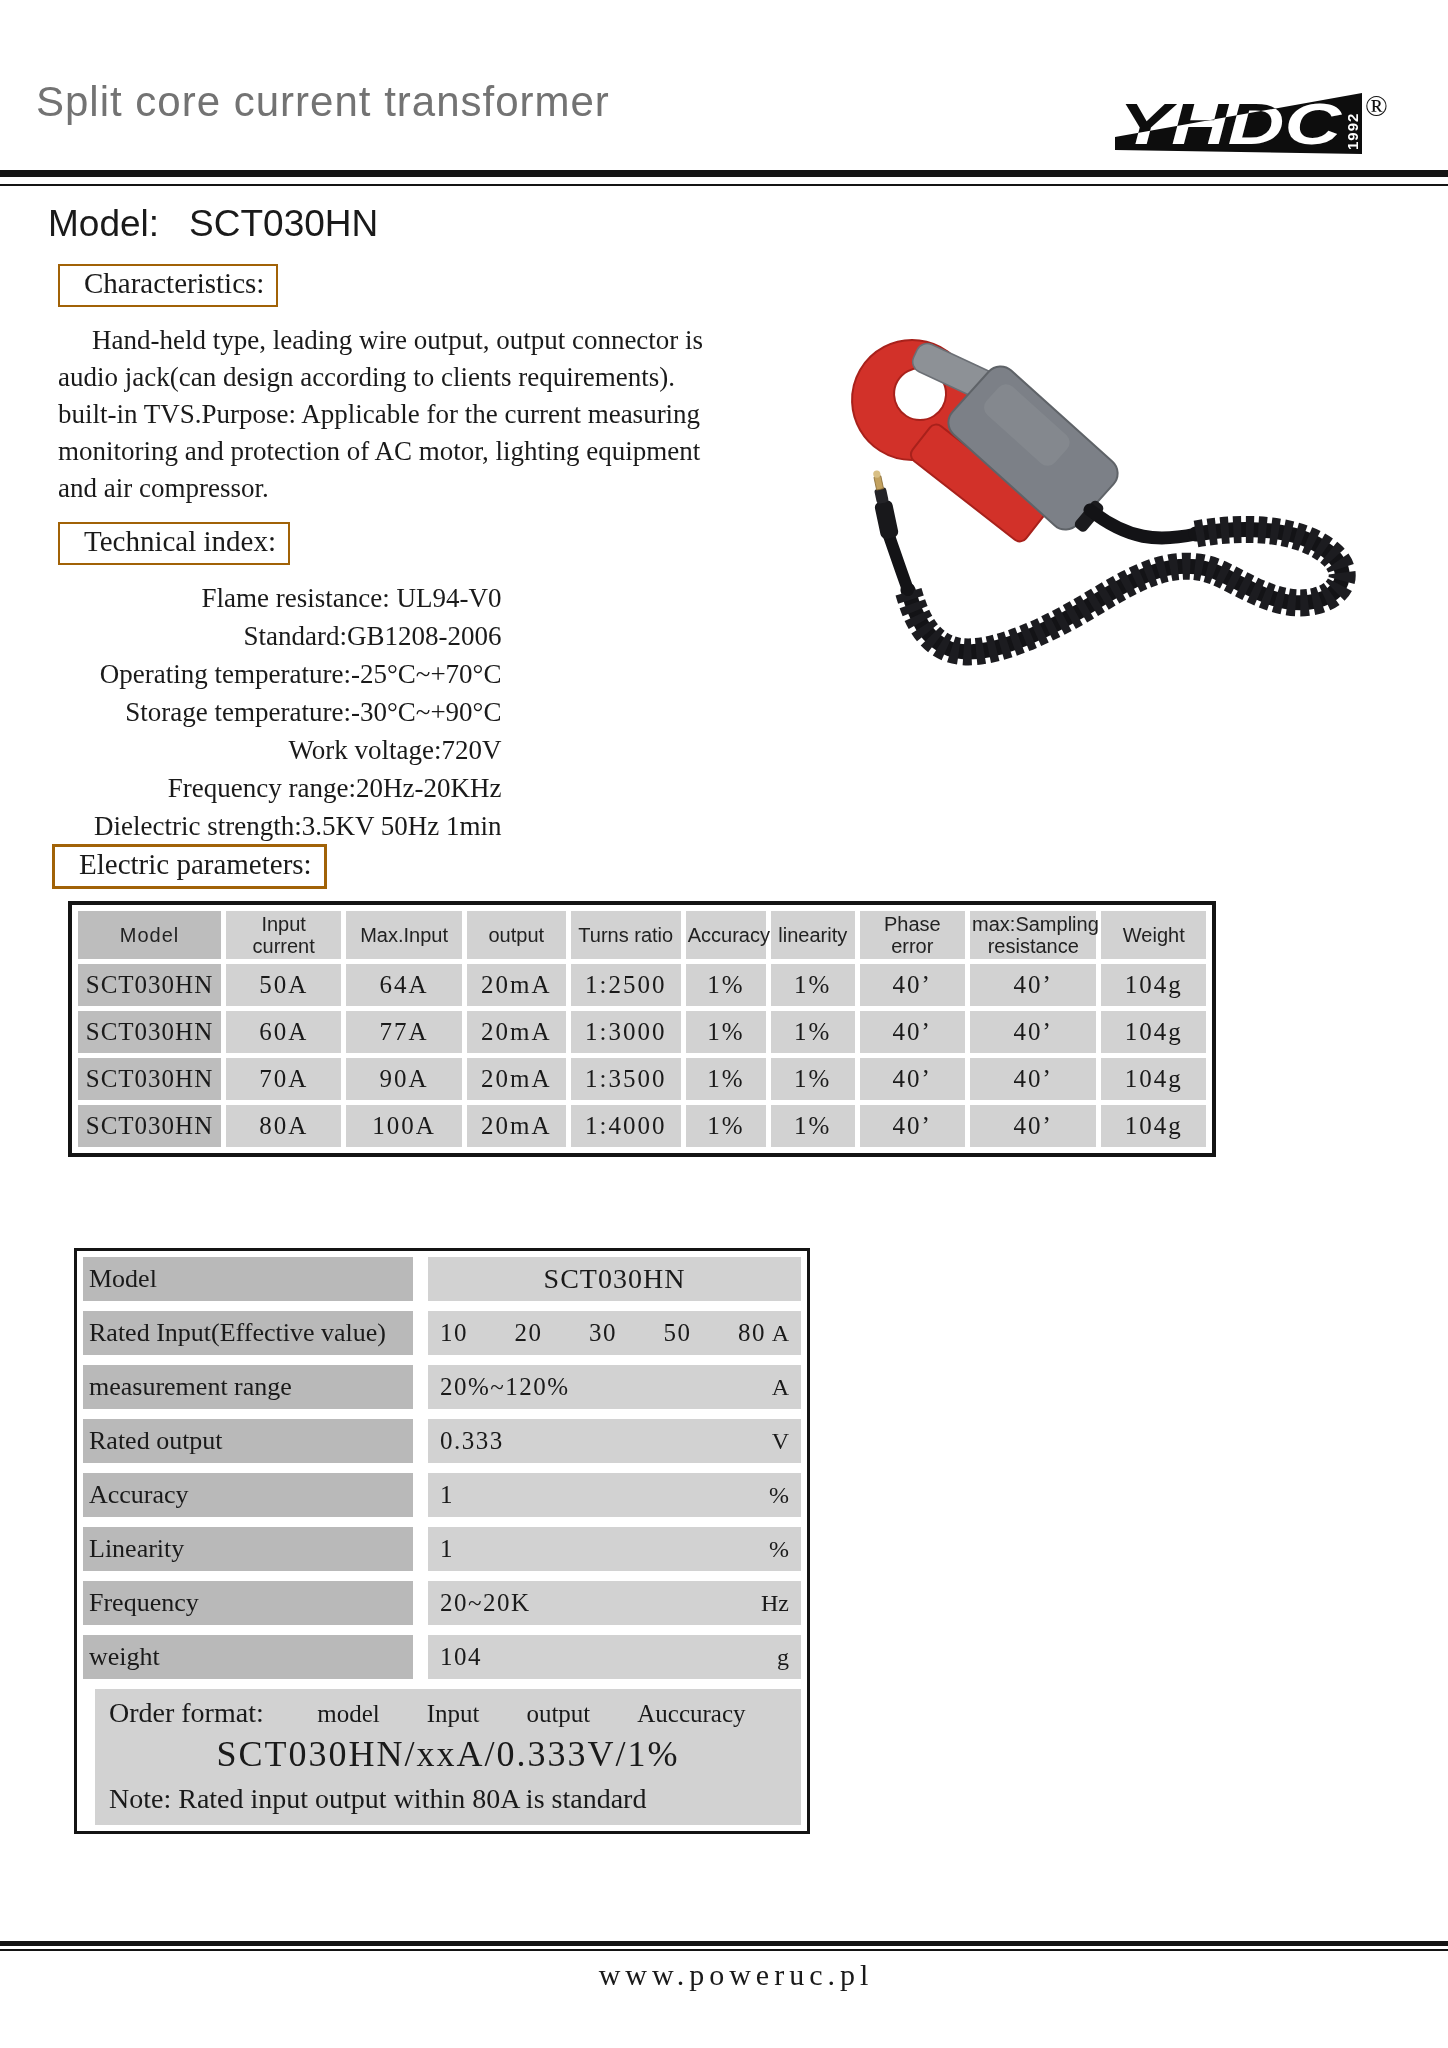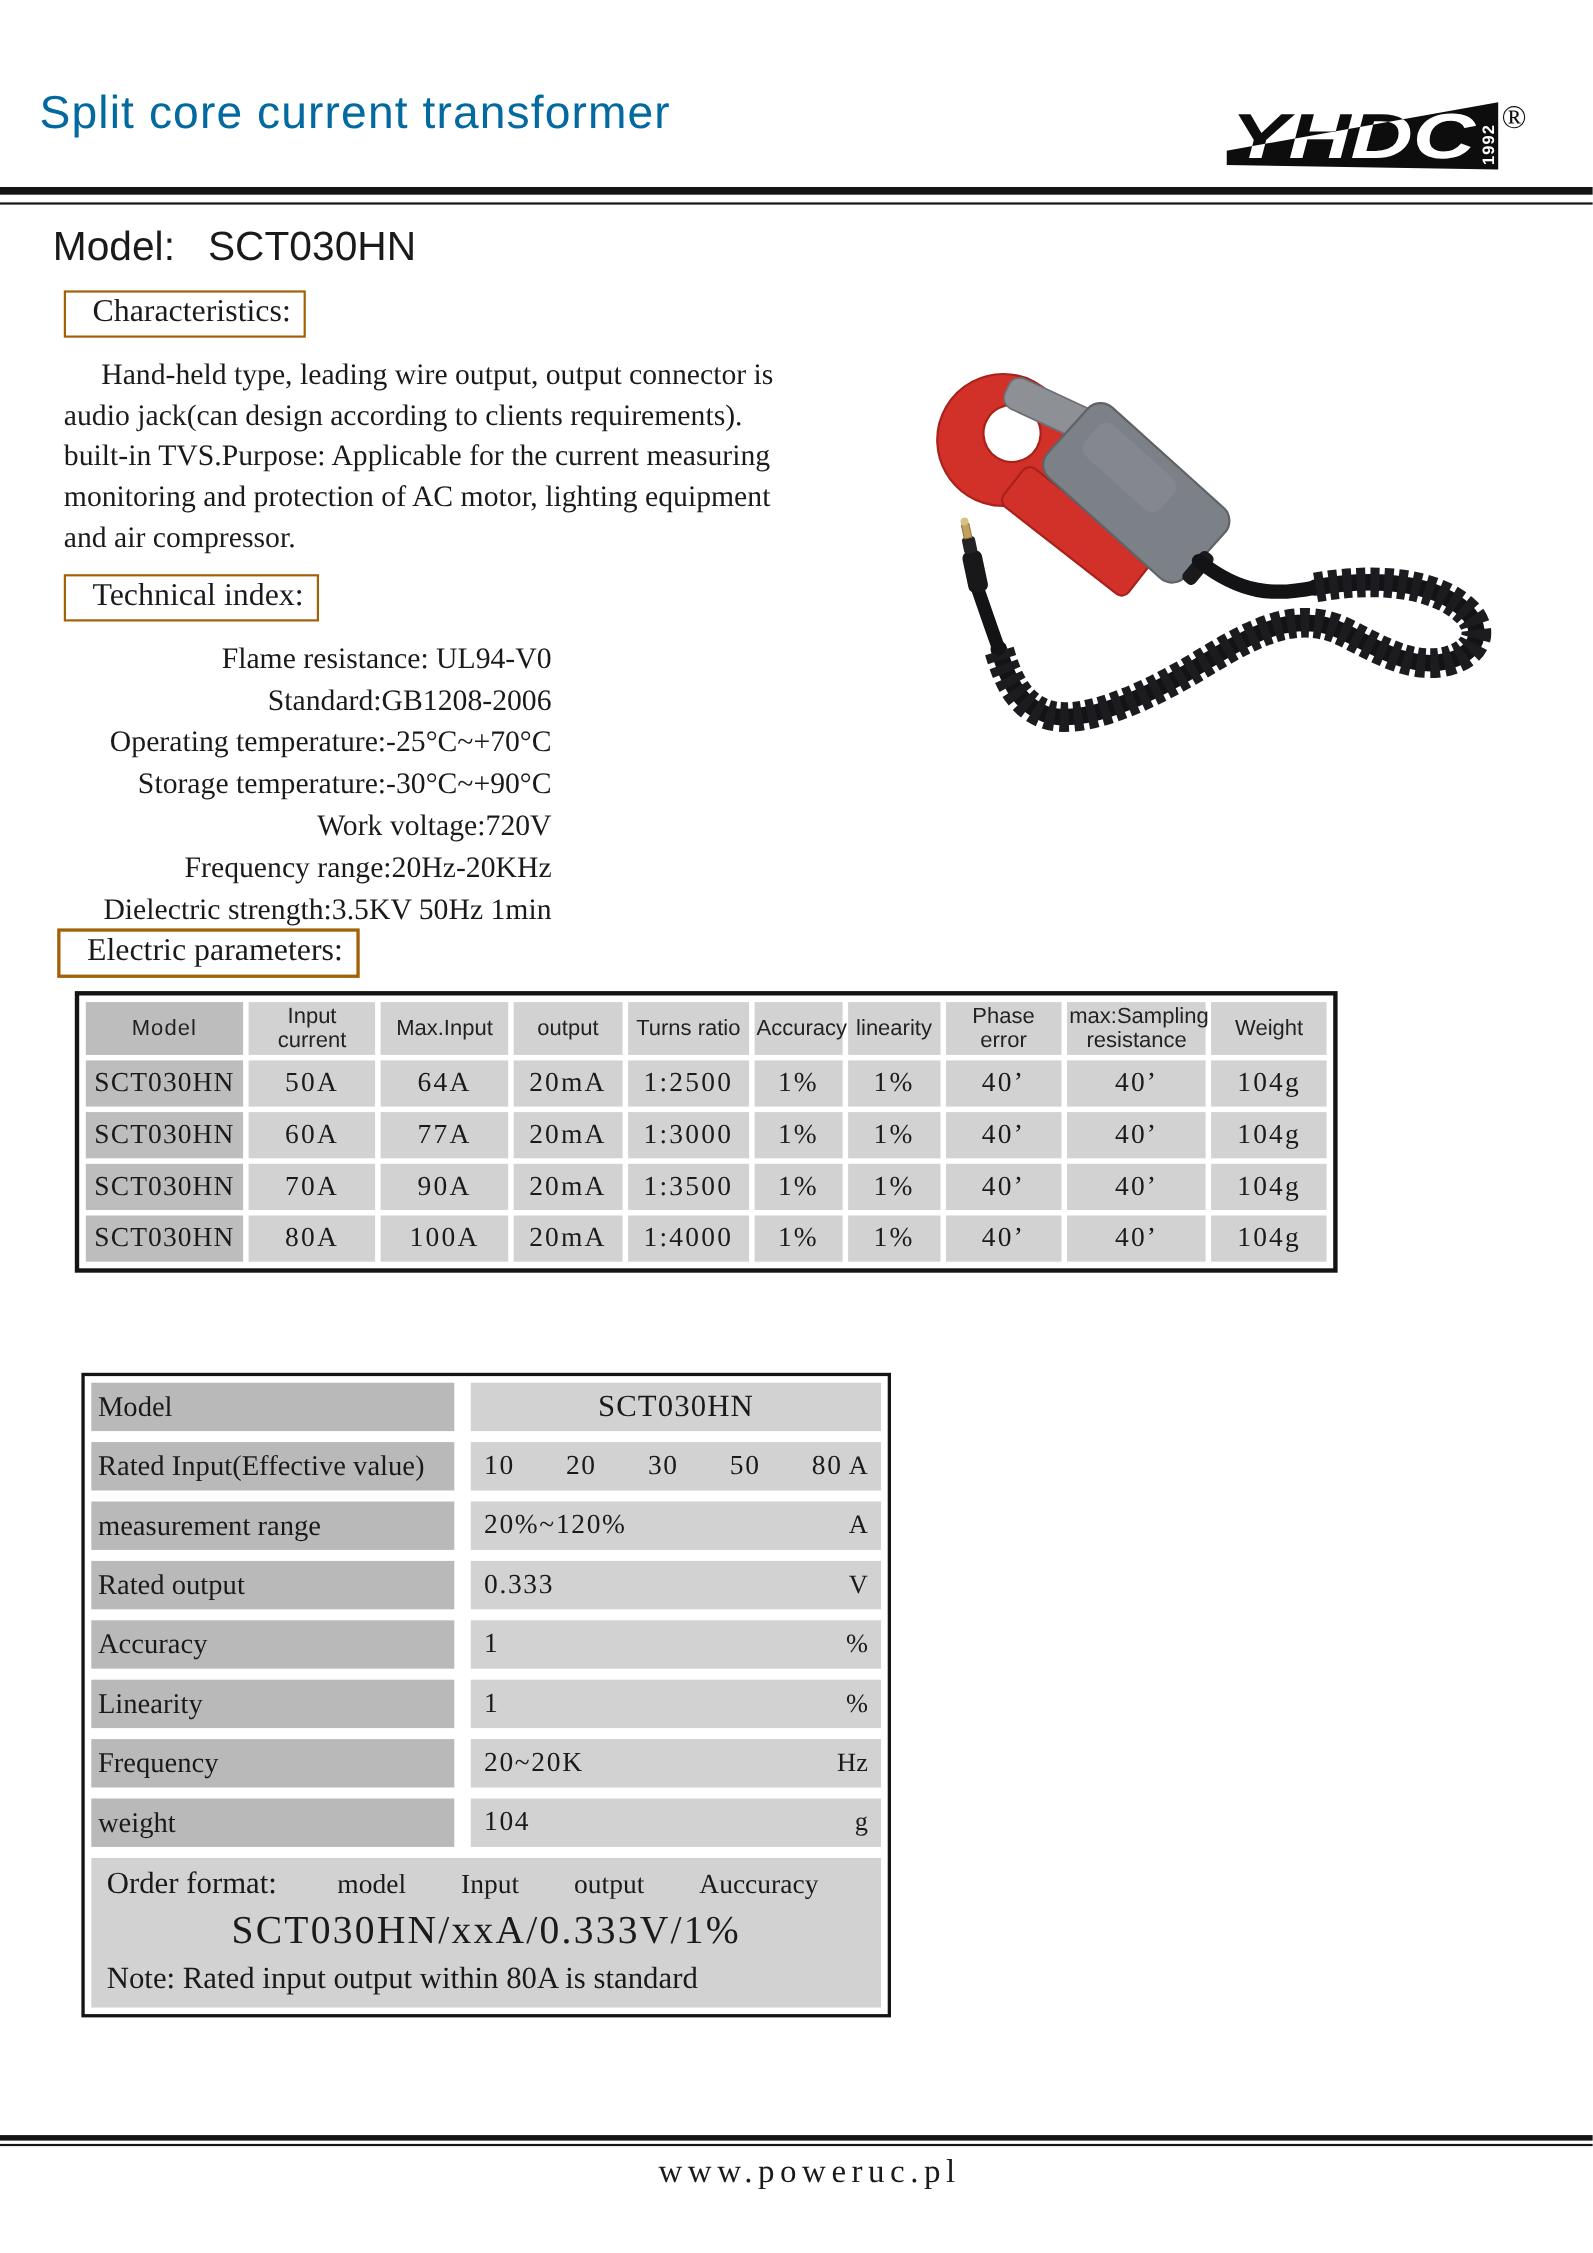--- a/index.html
+++ b/index.html
@@ -3,21 +3,21 @@
 <meta charset="utf-8">
 <style>
   html,body{margin:0;padding:0;}
   body{
     position:relative;width:1448px;height:2048px;background:#ffffff;
     font-family:"Liberation Serif",serif;color:#1a1a1a;overflow:hidden;
   }
   .abs{position:absolute;}
   
   .page-title{left:36px;top:78px;font-family:"Liberation Sans",sans-serif;
-    font-size:42px;letter-spacing:1px;color:#0369a1;}
+    font-size:42px;letter-spacing:1px;color:#737373;}
   .rule{left:0;width:1448px;background:var(--border_black,#141414);}
   .rule-thick{top:170px;height:7px;}
   .rule-thin{top:184px;height:2px;}
   
   .model-line{left:48px;top:203px;font-family:"Liberation Sans",sans-serif;font-size:37px;}
   .model-line .val{margin-left:30px;}
   
   .box-head{display:inline-block;border:2px solid #a16207;padding:1px 12px 5px 24px;
     font-size:29px;background:#fff;}
   .char-head{left:58px;top:264px;}
@@ -42,21 +42,21 @@
     background:#fff;padding:6px;}
   .drow{display:flex;margin-bottom:10px;}
   .dlabel{width:330px;height:44px;line-height:44px;background:var(--detail_label_gray,#b9b9b9);
     font-size:26px;padding-left:6px;white-space:nowrap;box-sizing:border-box;}
   .dval{flex:1;margin-left:15px;height:44px;background:var(--cell_light,#d2d2d2);
     display:flex;align-items:center;justify-content:space-between;padding:0 12px;}
   .dval .v{font-size:25px;letter-spacing:1.5px;white-space:pre;}
   .dval .u{font-size:24px;}
   .drow.center .dval{justify-content:center;}
   .drow.center .v{font-size:28px;letter-spacing:1px;}
-  .order-block{background:var(--cell_light,#d2d2d2);padding:8px 14px 10px;min-height:88px;}
+  .order-block{background:var(--cell_light,#d2d2d2);padding:8px 14px 10px;min-height:88px;margin-left:12px;}
   .order-l1{display:flex;align-items:baseline;}
   .order-label{font-size:28px;}
   .order-parts{display:flex;flex:1;justify-content:space-around;padding:0 18px 0 30px;}
   .order-parts span{font-size:25px;}
   .order-code{text-align:center;font-size:36px;letter-spacing:2px;margin-top:4px;}
   .order-note{font-size:28px;margin-top:8px;}
   
   .f-rule1{top:1941px;height:5px;}
   .f-rule2{top:1949px;height:2px;}
   .footer-url{left:12px;top:1958px;width:1448px;text-align:center;font-size:30px;

